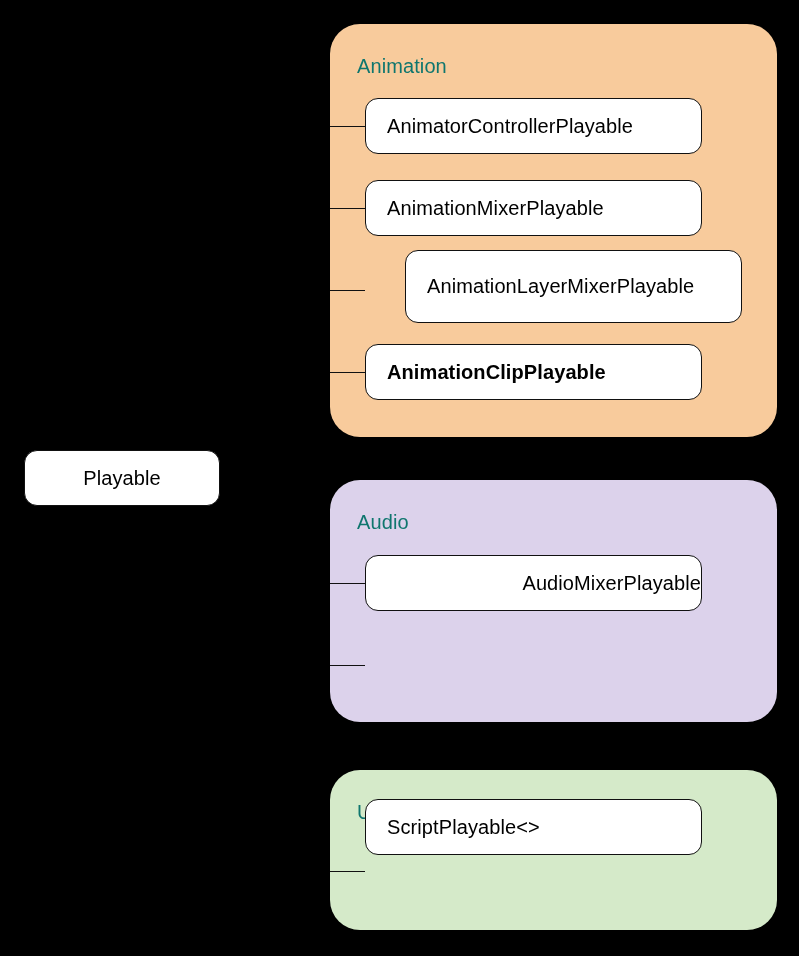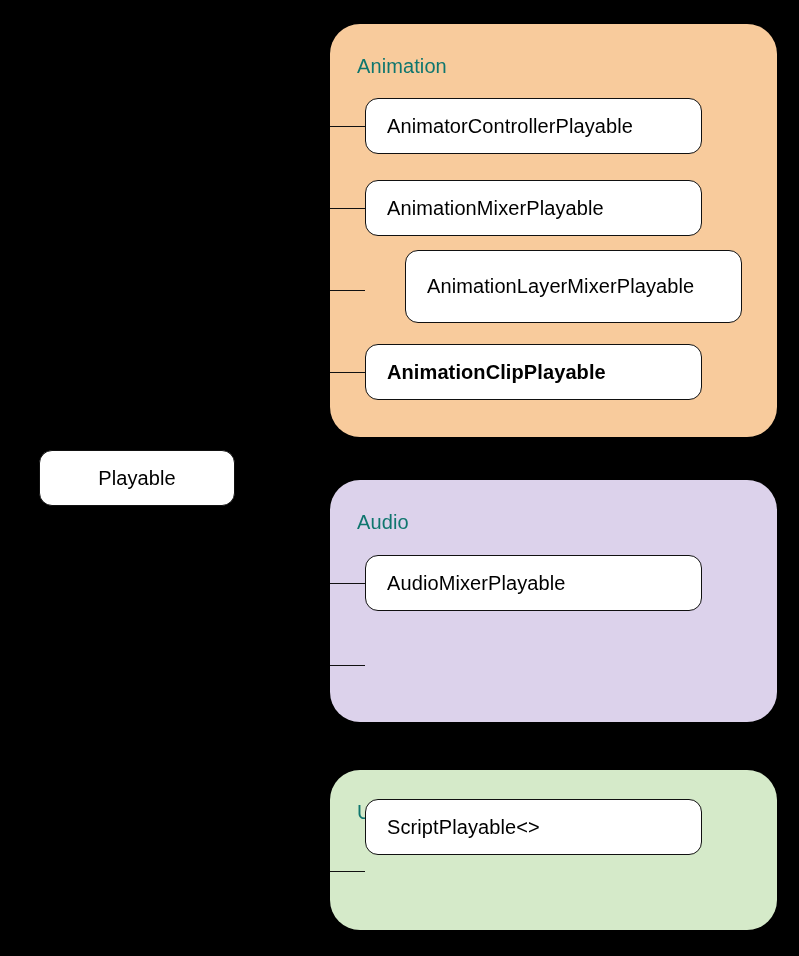--- a/index.html
+++ b/index.html
@@ -28,21 +28,20 @@
     box-sizing: border-box;
     background: #ffffff;
     border: 1.4px solid #111111;
     border-radius: 13px;
     display: flex;
     align-items: center;
     justify-content: center;
     color: #000000;
     font-size: 20px;
     letter-spacing: 0.1px;
-    margin-left: 15px;
   }
 
   
   .group {
     position: absolute;
     box-sizing: border-box;
     border-radius: 30px;
   }
   .group-title {
     position: absolute;
@@ -99,21 +98,21 @@
       <span>AnimationLayerMixerPlayable</span>
     </div>
     <div class="connector" style="left: 330px; top: 372px; width: 35px;"></div>
     <div class="node-leaf" style="left: 365px; top: 344px; width: 337px; height: 56px; font-weight: bold;">
       <span>AnimationClipPlayable</span>
     </div>
     <div class="group" style="left: 330px; top: 480px; width: 447px; height: 242px; background: rgb(220, 210, 235);">
       <div class="group-title" style="top: 31px;">Audio</div>
     </div>
     <div class="connector" style="left: 330px; top: 583px; width: 35px;"></div>
-    <div class="node-leaf" style="left: 365px; top: 555px; width: 337px; height: 56px;">
+    <div class="node-leaf" style="left: 365px; top: 555px; width: 337px; height: 56px; justify-content: flex-end;">
       <span>AudioMixerPlayable</span>
     </div>
     <div class="connector" style="left: 330px; top: 665px; width: 35px;"></div>
     <div class="group" style="left: 330px; top: 770px; width: 447px; height: 160px; background: rgb(213, 234, 201);">
       <div class="group-title" style="top: 31px;">User</div>
     </div>
     <div class="connector" style="left: 330px; top: 871px; width: 35px;"></div>
     <div class="node-leaf" style="left: 365px; top: 799px; width: 337px; height: 56px;">
       <span>ScriptPlayable&lt;&gt;</span>
     </div>

